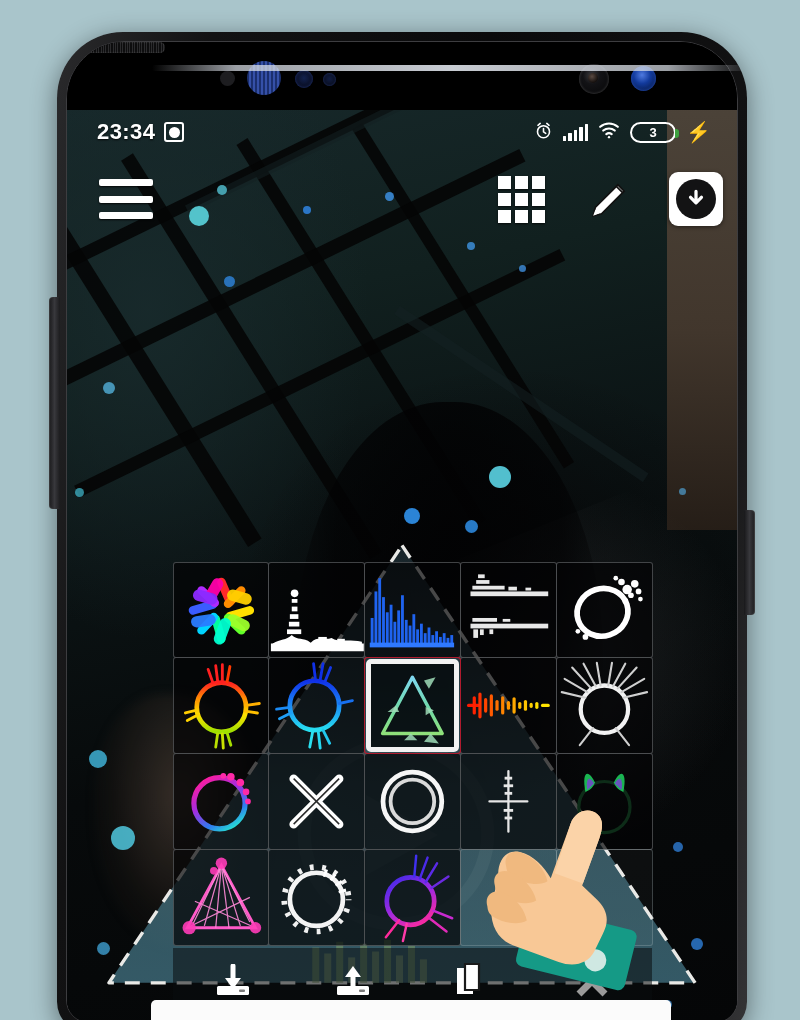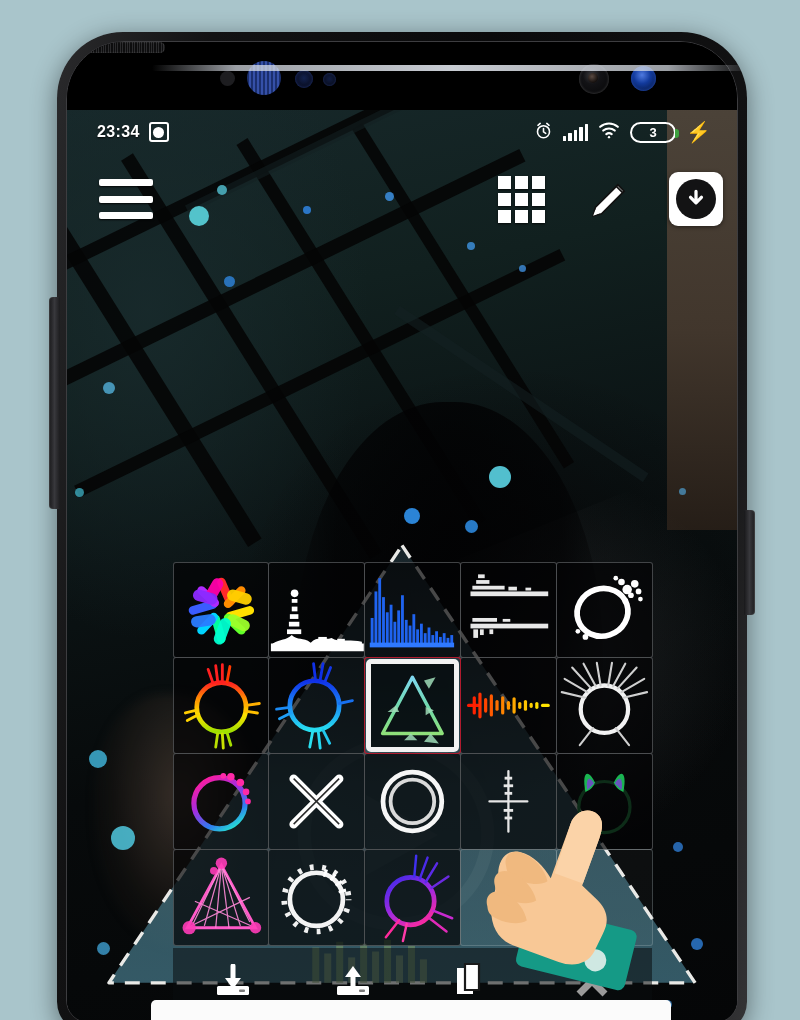--- a/index.html
+++ b/index.html
@@ -125,21 +125,21 @@
   
   .bokeh { position: absolute; border-radius: 50%; filter: blur(.4px); }
 
   
   #status-bar {
     position: absolute; left: 0; top: 0; width: 100%; height: 44px;
     display: flex; align-items: center; justify-content: space-between;
     padding: 0 26px 0 30px; z-index: 12;
   }
   #status-left { display: flex; align-items: center; gap: 9px; }
-  #status-clock { color: #fff; font-size: 16px; font-weight: bold; letter-spacing: .4px;
+  #status-clock { color: #fff; font-size: 22px; font-weight: bold; letter-spacing: .4px;
     text-shadow: 0 1px 2px rgba(0,0,0,.85); }
   #dnd-icon {
     width: 20px; height: 20px; border: 2px solid #fff; border-radius: 3px;
     display: flex; align-items: center; justify-content: center;
   }
   #dnd-icon::after { content:''; width: 11px; height: 11px; border-radius: 50%; background:#fff; }
   #status-right { display: flex; align-items: center; gap: 10px; }
   .status-ico { position: relative; }
   #alarm-icon { width: 19px; height: 19px; }
   #signal-icon { display: flex; align-items: flex-end; gap: 2px; height: 17px; }

